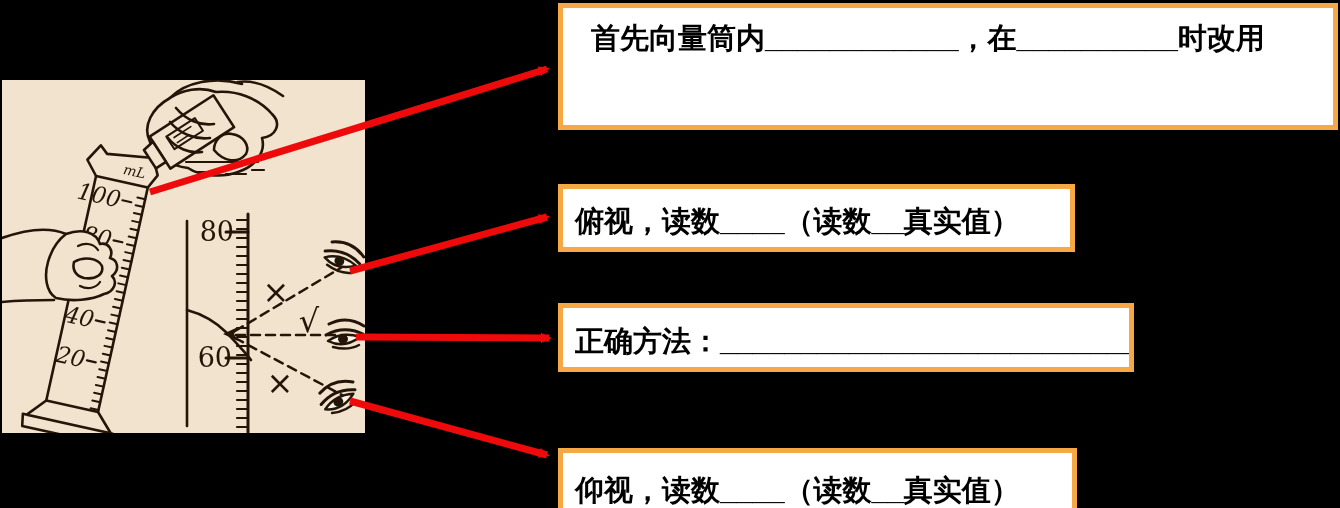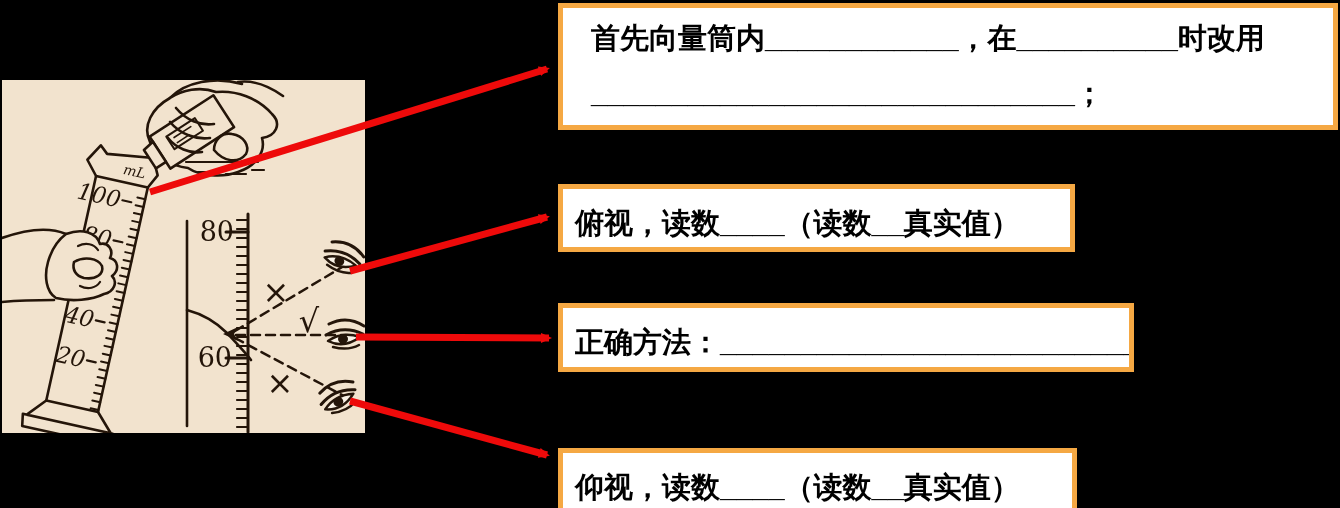--- a/index.html
+++ b/index.html
@@ -1,22 +1,22 @@
 <!DOCTYPE html>
 <html><head>
 <meta charset="utf-8">
 <style>
   html,body{margin:0;padding:0;background:#000;}
   .stage{position:relative;width:1340px;height:508px;background:#000;overflow:hidden;
          font-family:"Liberation Sans","DejaVu Sans",sans-serif;}
   .figure-svg{position:absolute;left:0;top:0;width:1340px;height:508px;display:block;}
   .tbox{position:absolute;box-sizing:border-box;background:#fff;border:5px solid #F5A843;
         color:#000;font-size:29px;font-weight:600;line-height:1.25;
-        display:flex;flex-direction:column;justify-content:flex-start;
-        padding:16px 12px;white-space:nowrap;overflow:hidden;}
+        display:flex;flex-direction:column;justify-content:flex-end;
+        padding:8px 12px;white-space:nowrap;overflow:hidden;}
   .tbox .line{display:block;}
   #box-pour{left:558px;top:3px;width:780px;height:127px;justify-content:space-between;
             padding:12px 28px 14px;}
   #box-lookdown{left:558px;top:184px;width:517px;height:68px;}
   #box-correct{left:558px;top:303px;width:576px;height:69px;}
   #box-lookup{left:558px;top:427px;width:519px;height:73px;margin-top:21px;}
 </style>
 </head>
 <body>
 
@@ -112,21 +112,20 @@
     <g stroke="#EE0A0A" stroke-width="7" fill="none">
       <path d="M 150,192 L 547,69" marker-end="url(#ah)"></path>
       <path d="M 350,271 L 547,217" marker-end="url(#ah)"></path>
       <path d="M 356,337 L 549,338" marker-end="url(#ah)"></path>
       <path d="M 350,401 L 547,455" marker-end="url(#ah)"></path>
     </g>
   </svg>
 
   <div class="tbox" id="box-pour">
     <span class="line">首先向量筒内____________，在__________时改用</span>
-    <span class="line">______________________________；</span>
   </div>
 
   <div class="tbox" id="box-lookdown">
     <span class="line">俯视，读数____（读数__真实值）</span>
   </div>
 
   <div class="tbox" id="box-correct">
     <span class="line">正确方法：__________________________；</span>
   </div>
 

